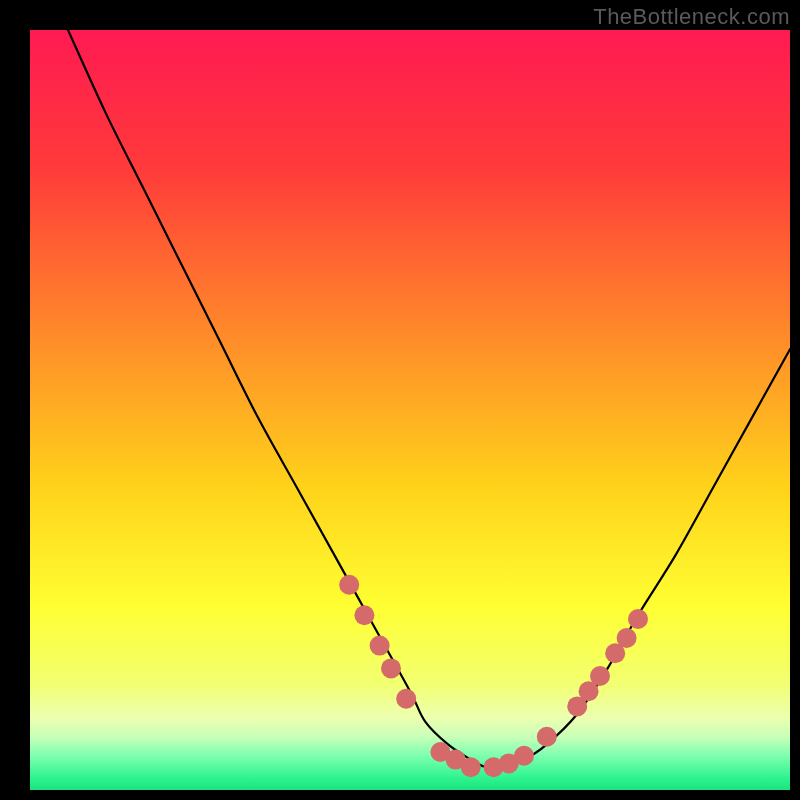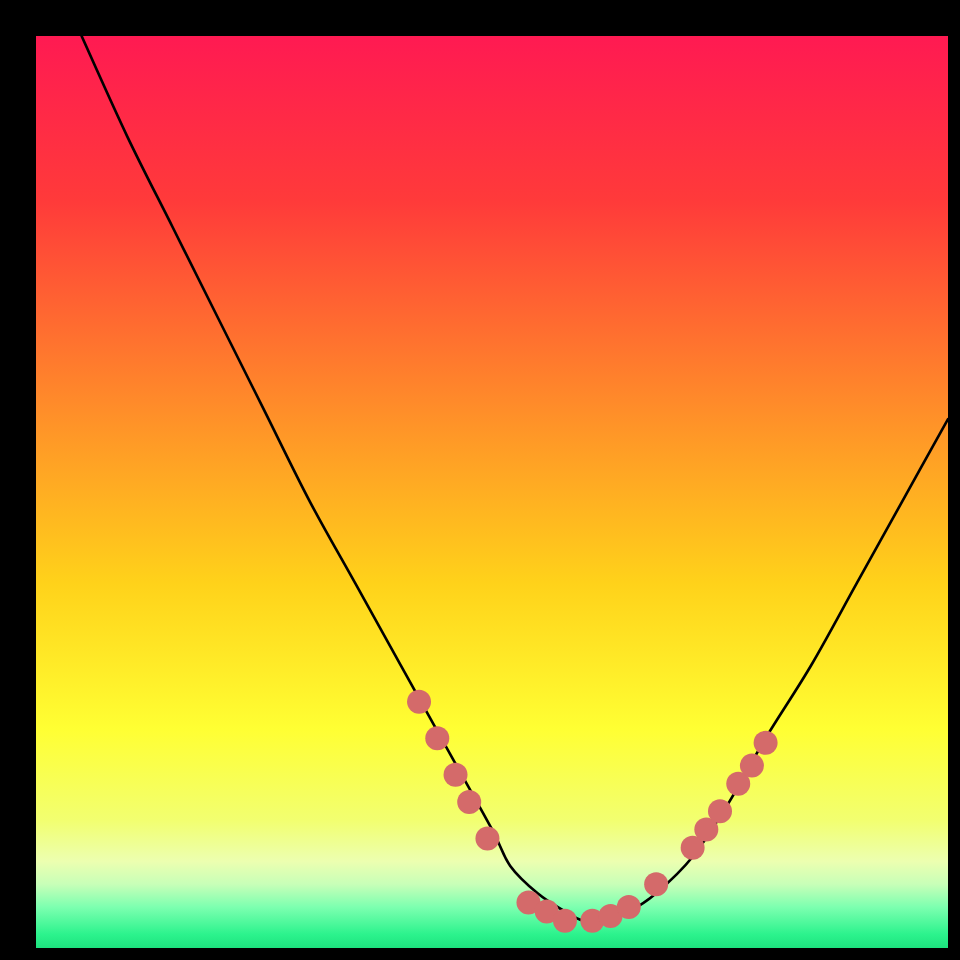--- a/index.html
+++ b/index.html
@@ -27,20 +27,21 @@
     z-index: 5;
   }
   svg {
     display: block;
   }
 </style>
 </head>
 <body>
 
 <div class="frame">
+  <div class="watermark">TheBottleneck.com</div>
   <svg id="svg" width="800" height="800" viewBox="0 0 800 800">
     <defs>
       <linearGradient id="bg-grad" x1="0" y1="0" x2="0" y2="1">
           <stop offset="0%" stop-color="#ff1a52"></stop>
           <stop offset="18%" stop-color="#ff3a3a"></stop>
           <stop offset="40%" stop-color="#ff8a2a"></stop>
           <stop offset="60%" stop-color="#ffd21a"></stop>
           <stop offset="76%" stop-color="#ffff33"></stop>
           <stop offset="86%" stop-color="#f2ff70"></stop>
           <stop offset="90.5%" stop-color="#ecffb0"></stop>

